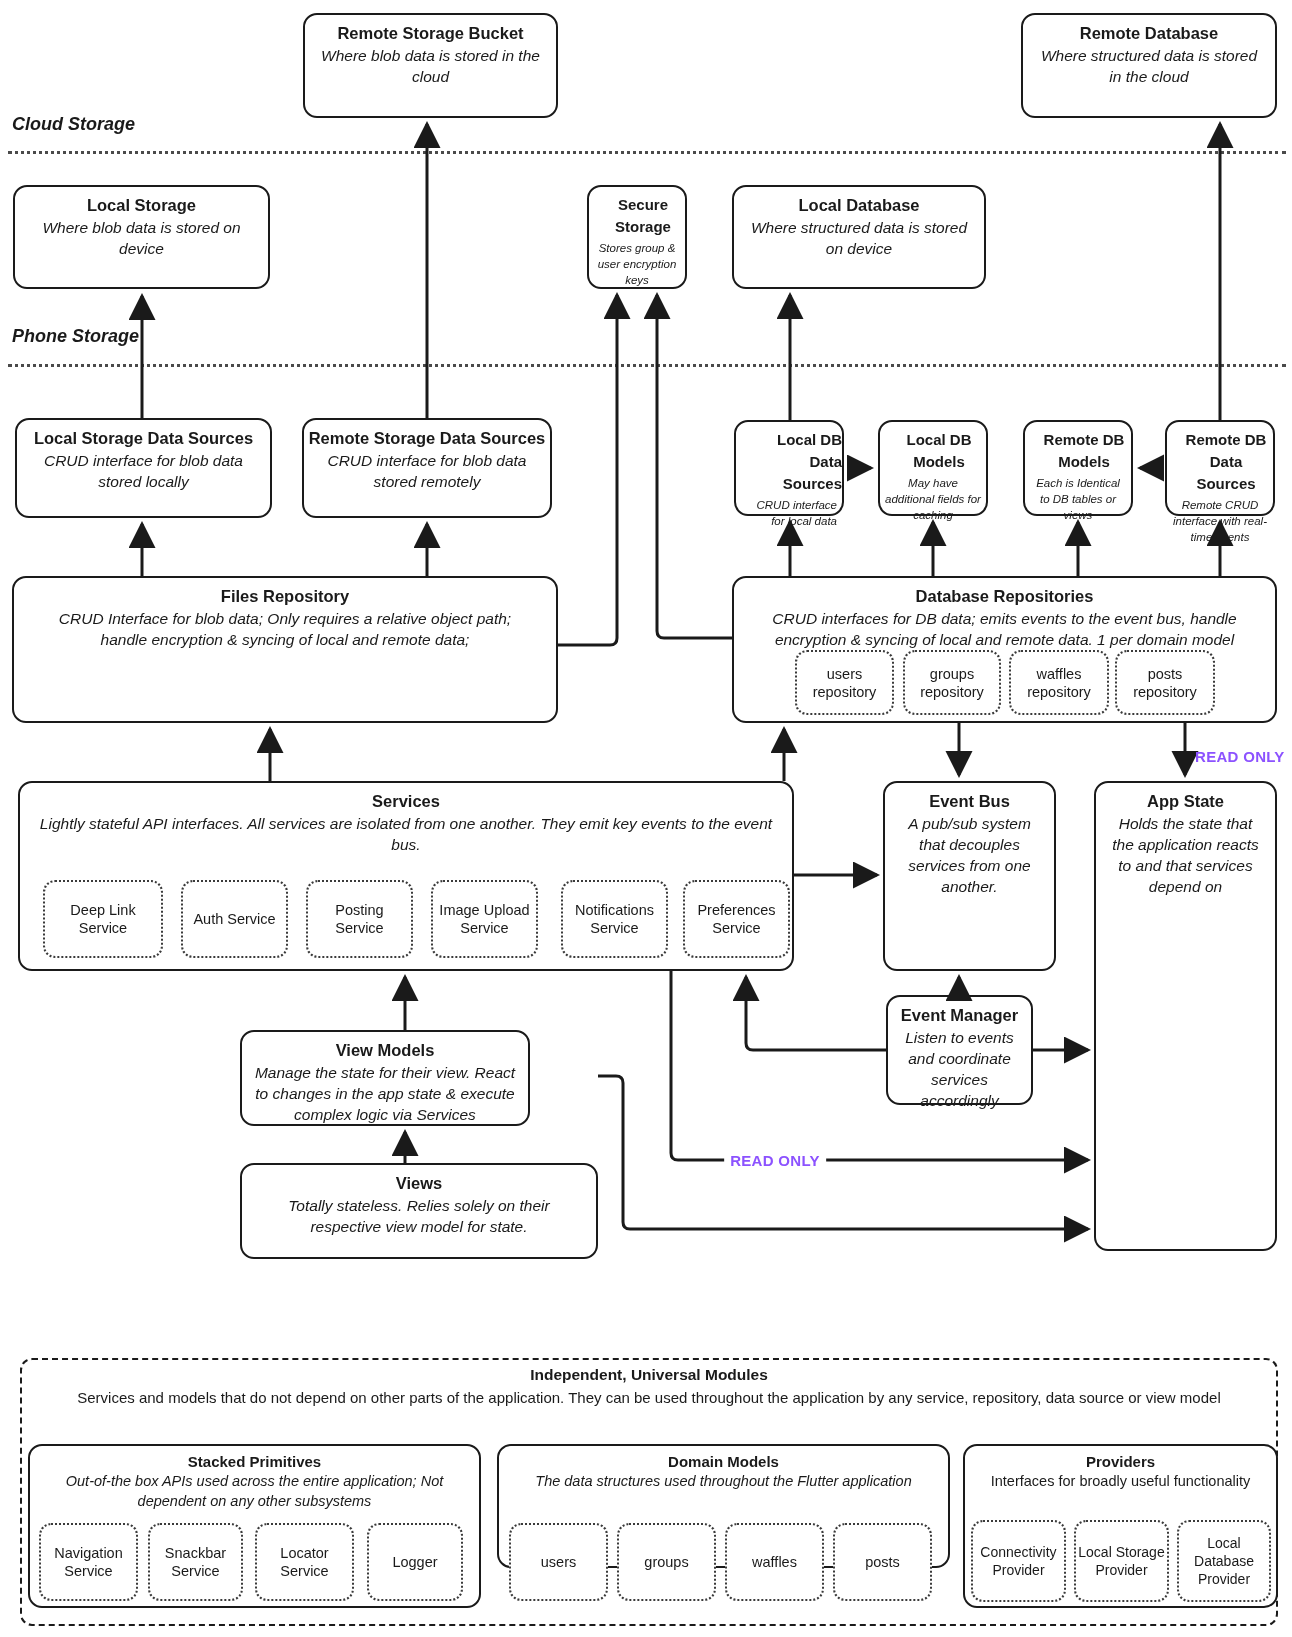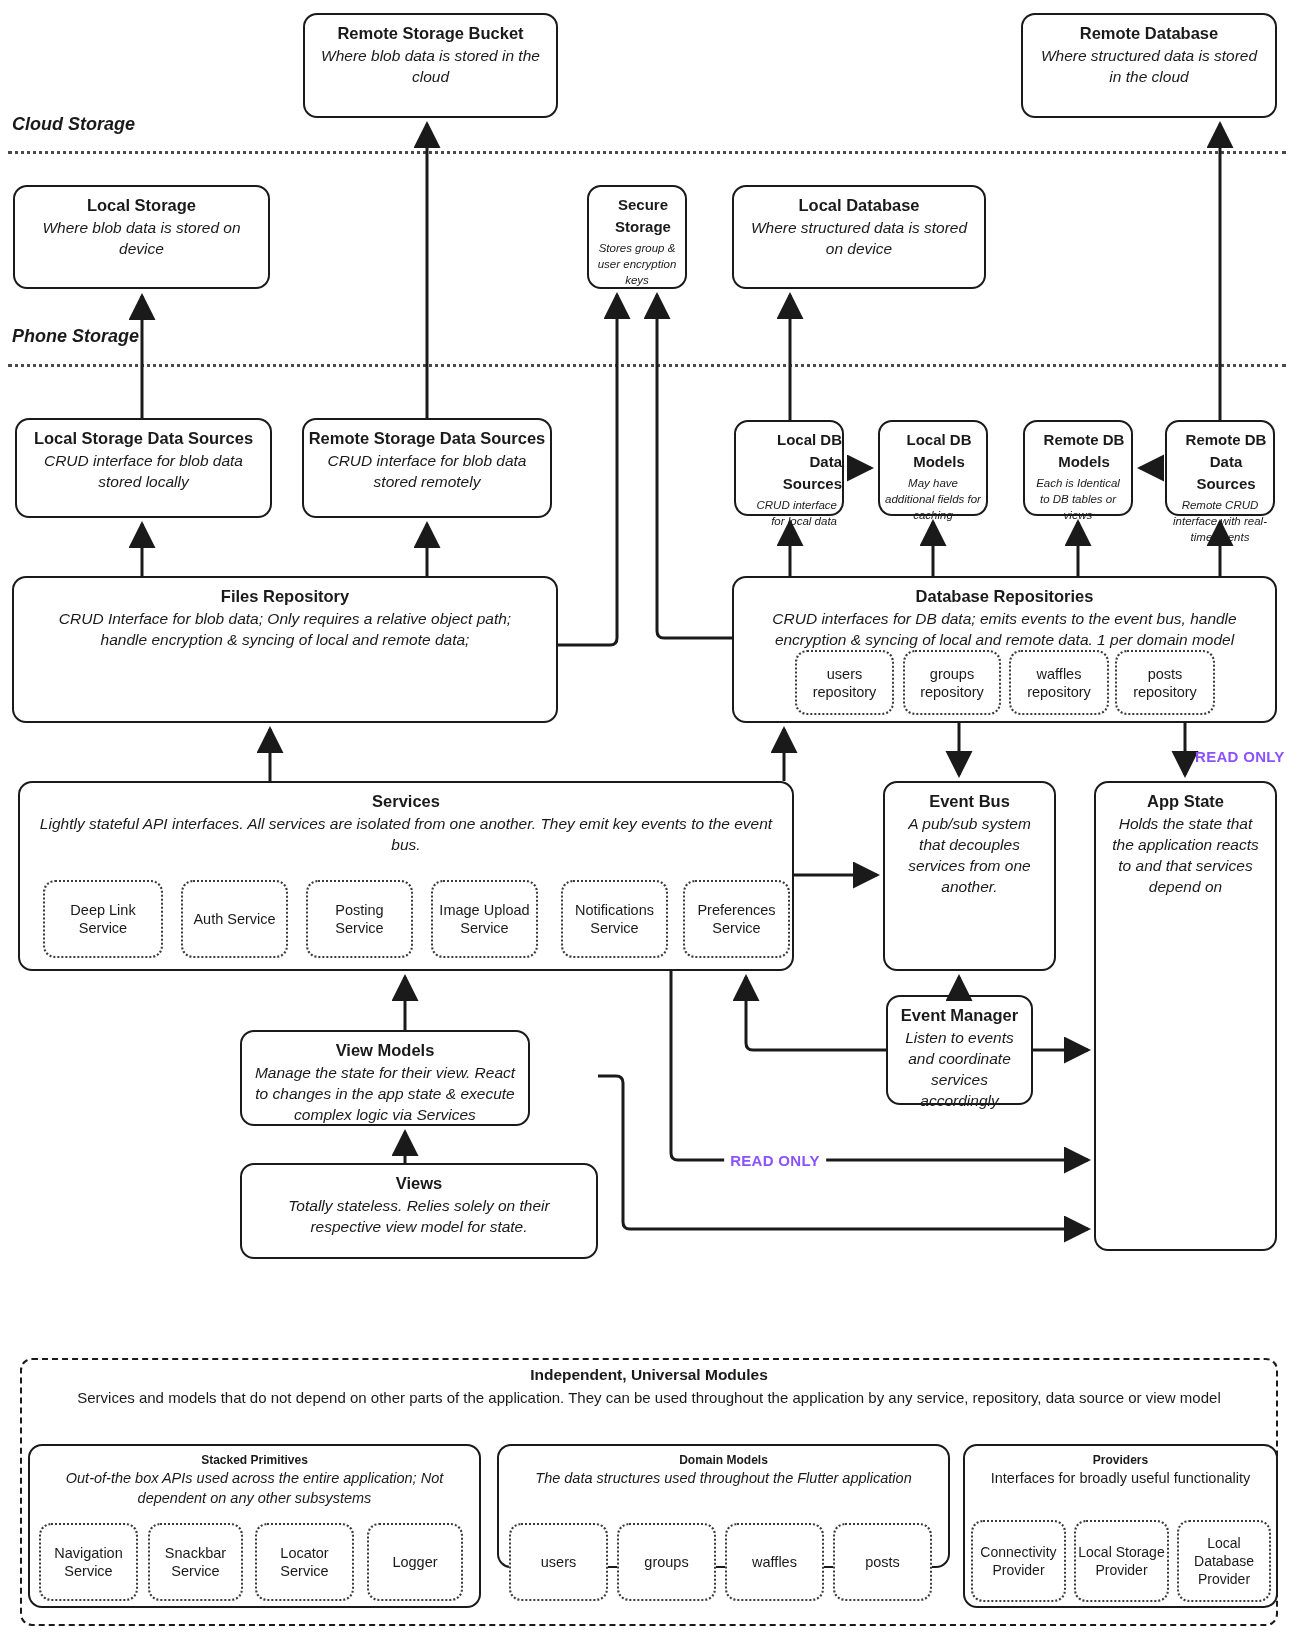--- a/index.html
+++ b/index.html
@@ -17,21 +17,21 @@
   .sep{position:absolute;left:8px;width:1278px;border-top:3px dotted #4a4a4a;z-index:1;}
   .seclabel{position:absolute;font-weight:bold;font-style:italic;font-size:18px;z-index:2;}
   .ro{position:absolute;font-weight:bold;font-size:15px;letter-spacing:.3px;z-index:5;}
   .ro.mid{transform:translate(-50%,-50%);background:#fff;padding:0 6px;}
   .dash-outer{position:absolute;border:2.5px dashed #1a1a1a;border-radius:12px;background:#fff;
         box-sizing:border-box;z-index:2;text-align:center;}
   .dash-outer .t{font-weight:bold;font-size:15.5px;padding-top:6px;}
   .dash-outer .d{font-size:15px;line-height:23px;padding:2px 24px 0 24px;}
   .modbox{position:absolute;border:2.5px solid #1a1a1a;border-radius:14px;background:#fff;
         box-sizing:border-box;z-index:3;text-align:center;}
-  .modbox .t{font-weight:bold;font-size:12px;padding-top:7px;}
+  .modbox .t{font-weight:bold;font-size:15px;padding-top:7px;}
   .modbox .d{font-size:14.5px;line-height:20px;font-style:italic;padding:1px 8px 0 8px;}
   .modbox .d.noital{font-style:normal;}
   svg.wires{position:absolute;left:0;top:0;z-index:4;pointer-events:none;}
 </style>
 </head>
 <body>
 
 <div id="canvas">
 
   <div class="seclabel" style="left:12px;top:114px;">Cloud Storage</div>

